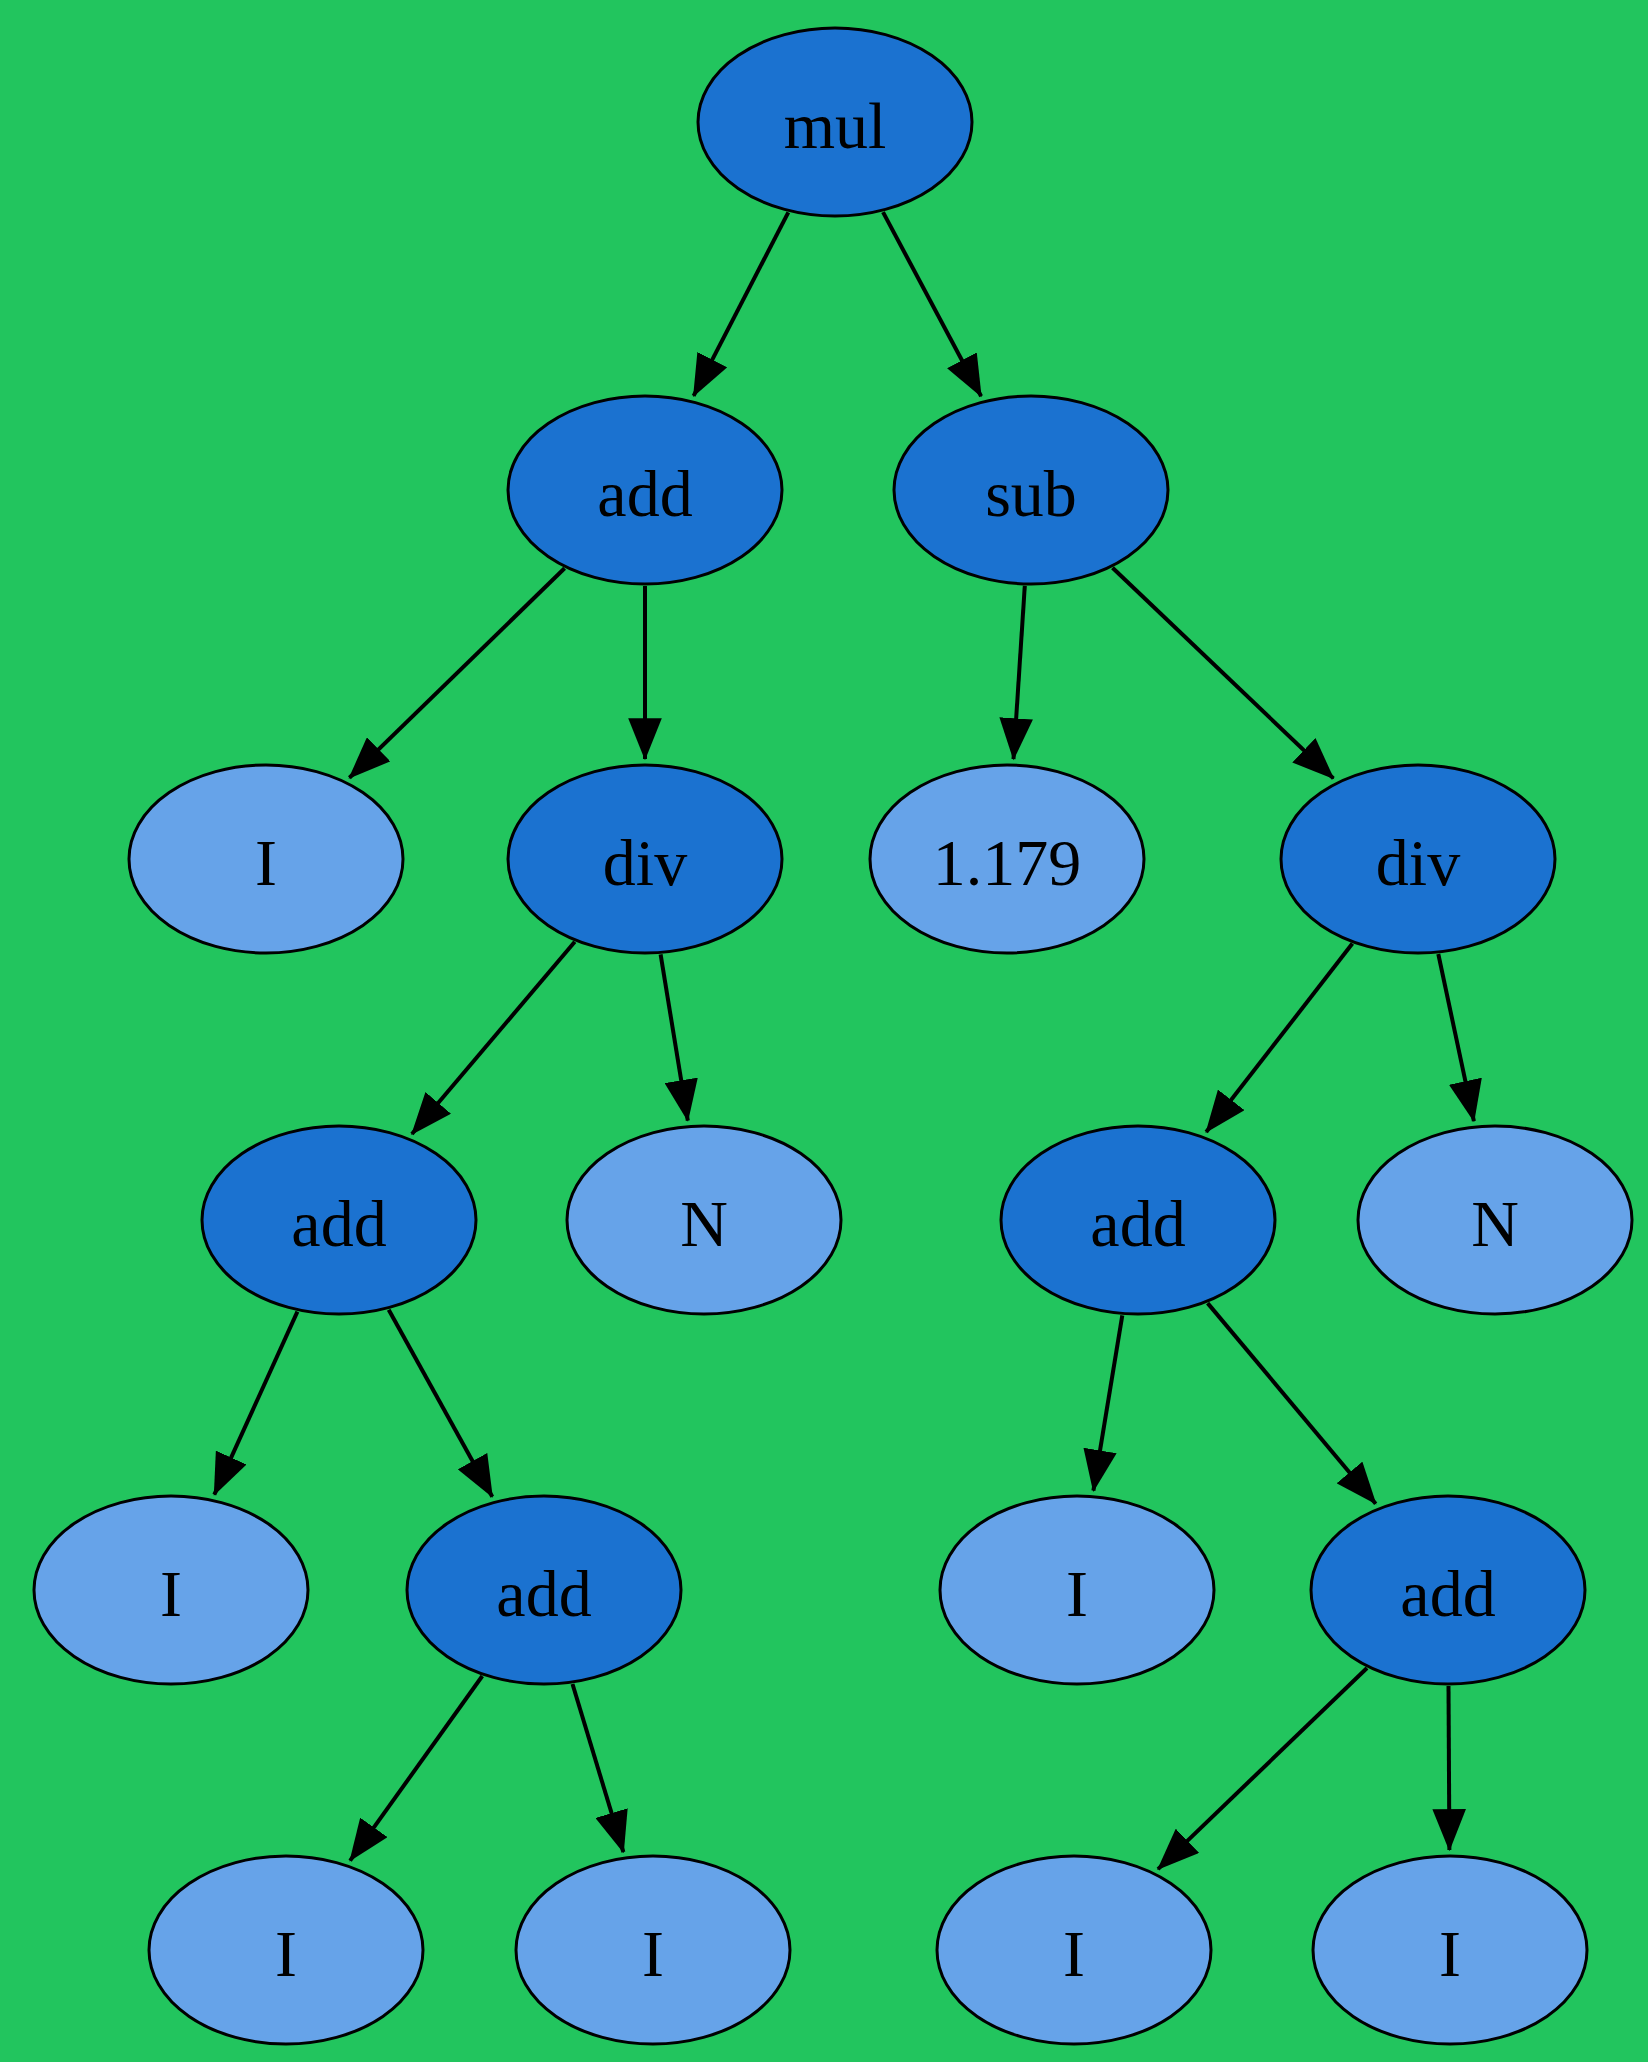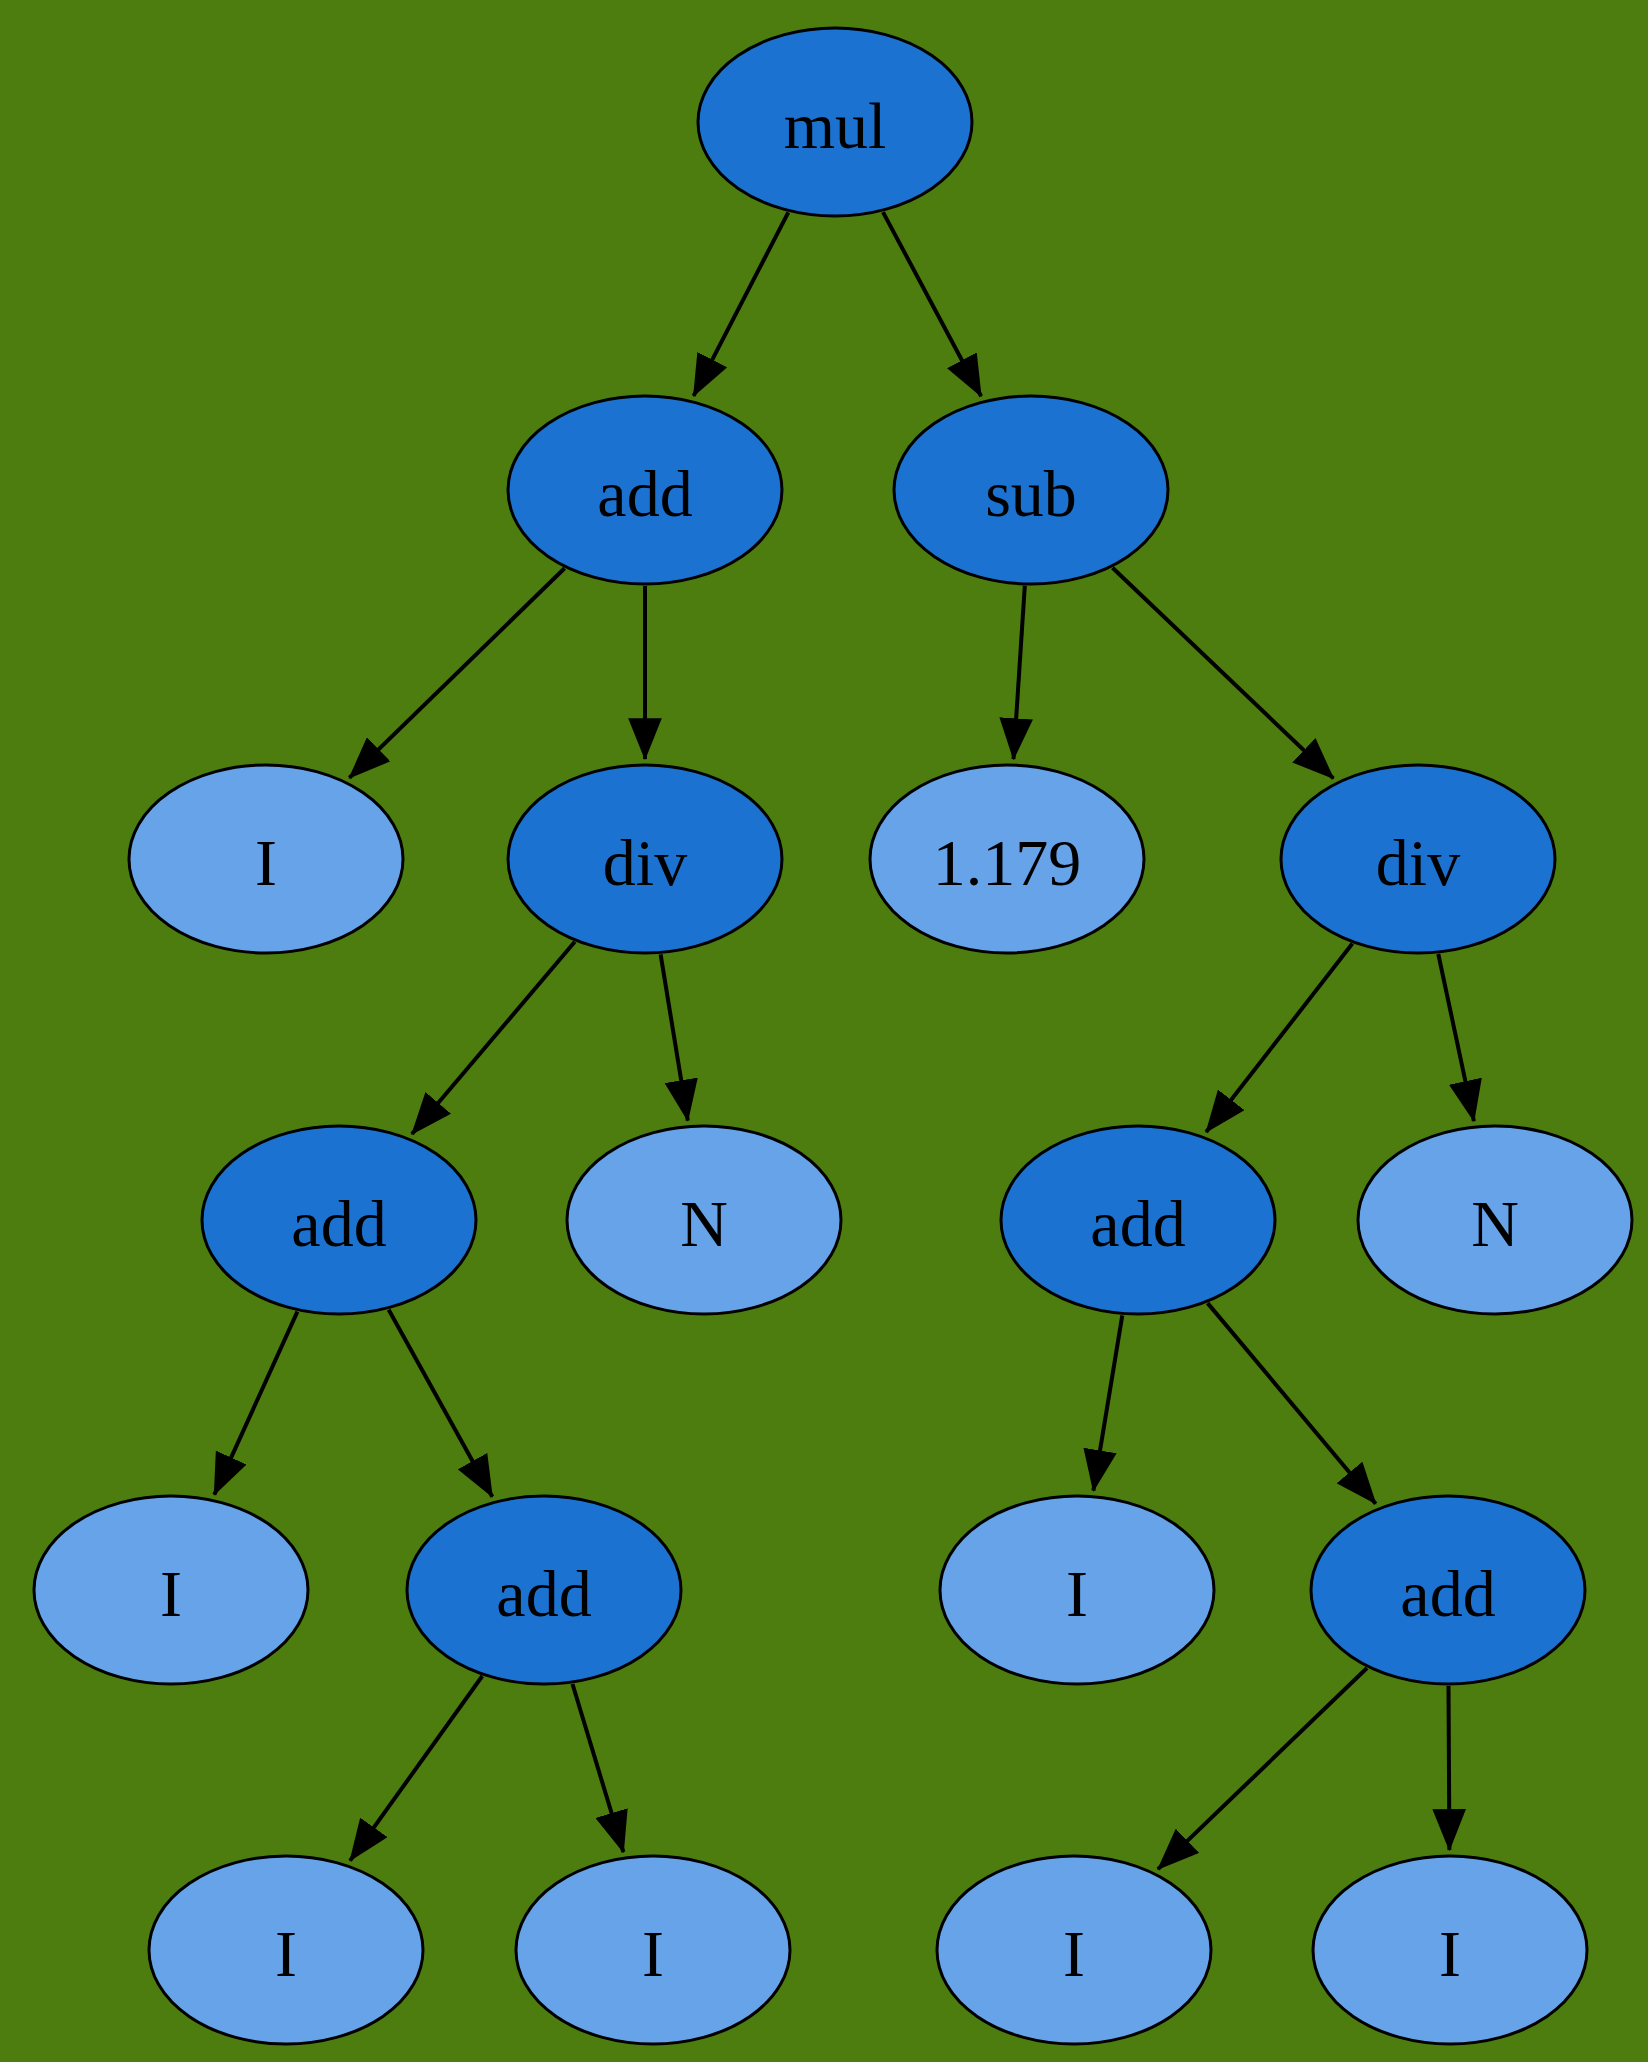--- a/index.html
+++ b/index.html
@@ -4,21 +4,21 @@
 <style>
   html, body {
     margin: 0;
     padding: 0;
     background: #ffffff;
   }
   .canvas {
     position: relative;
     width: 1648px;
     height: 2062px;
-    background: #4d7c0f;
+    background: #22c55e;
     overflow: hidden;
   }
   svg {
     display: block;
     width: 1648px;
     height: 2062px;
   }
   .node-label {
     font-family: "Liberation Serif", "DejaVu Serif", serif;
     text-anchor: middle;

